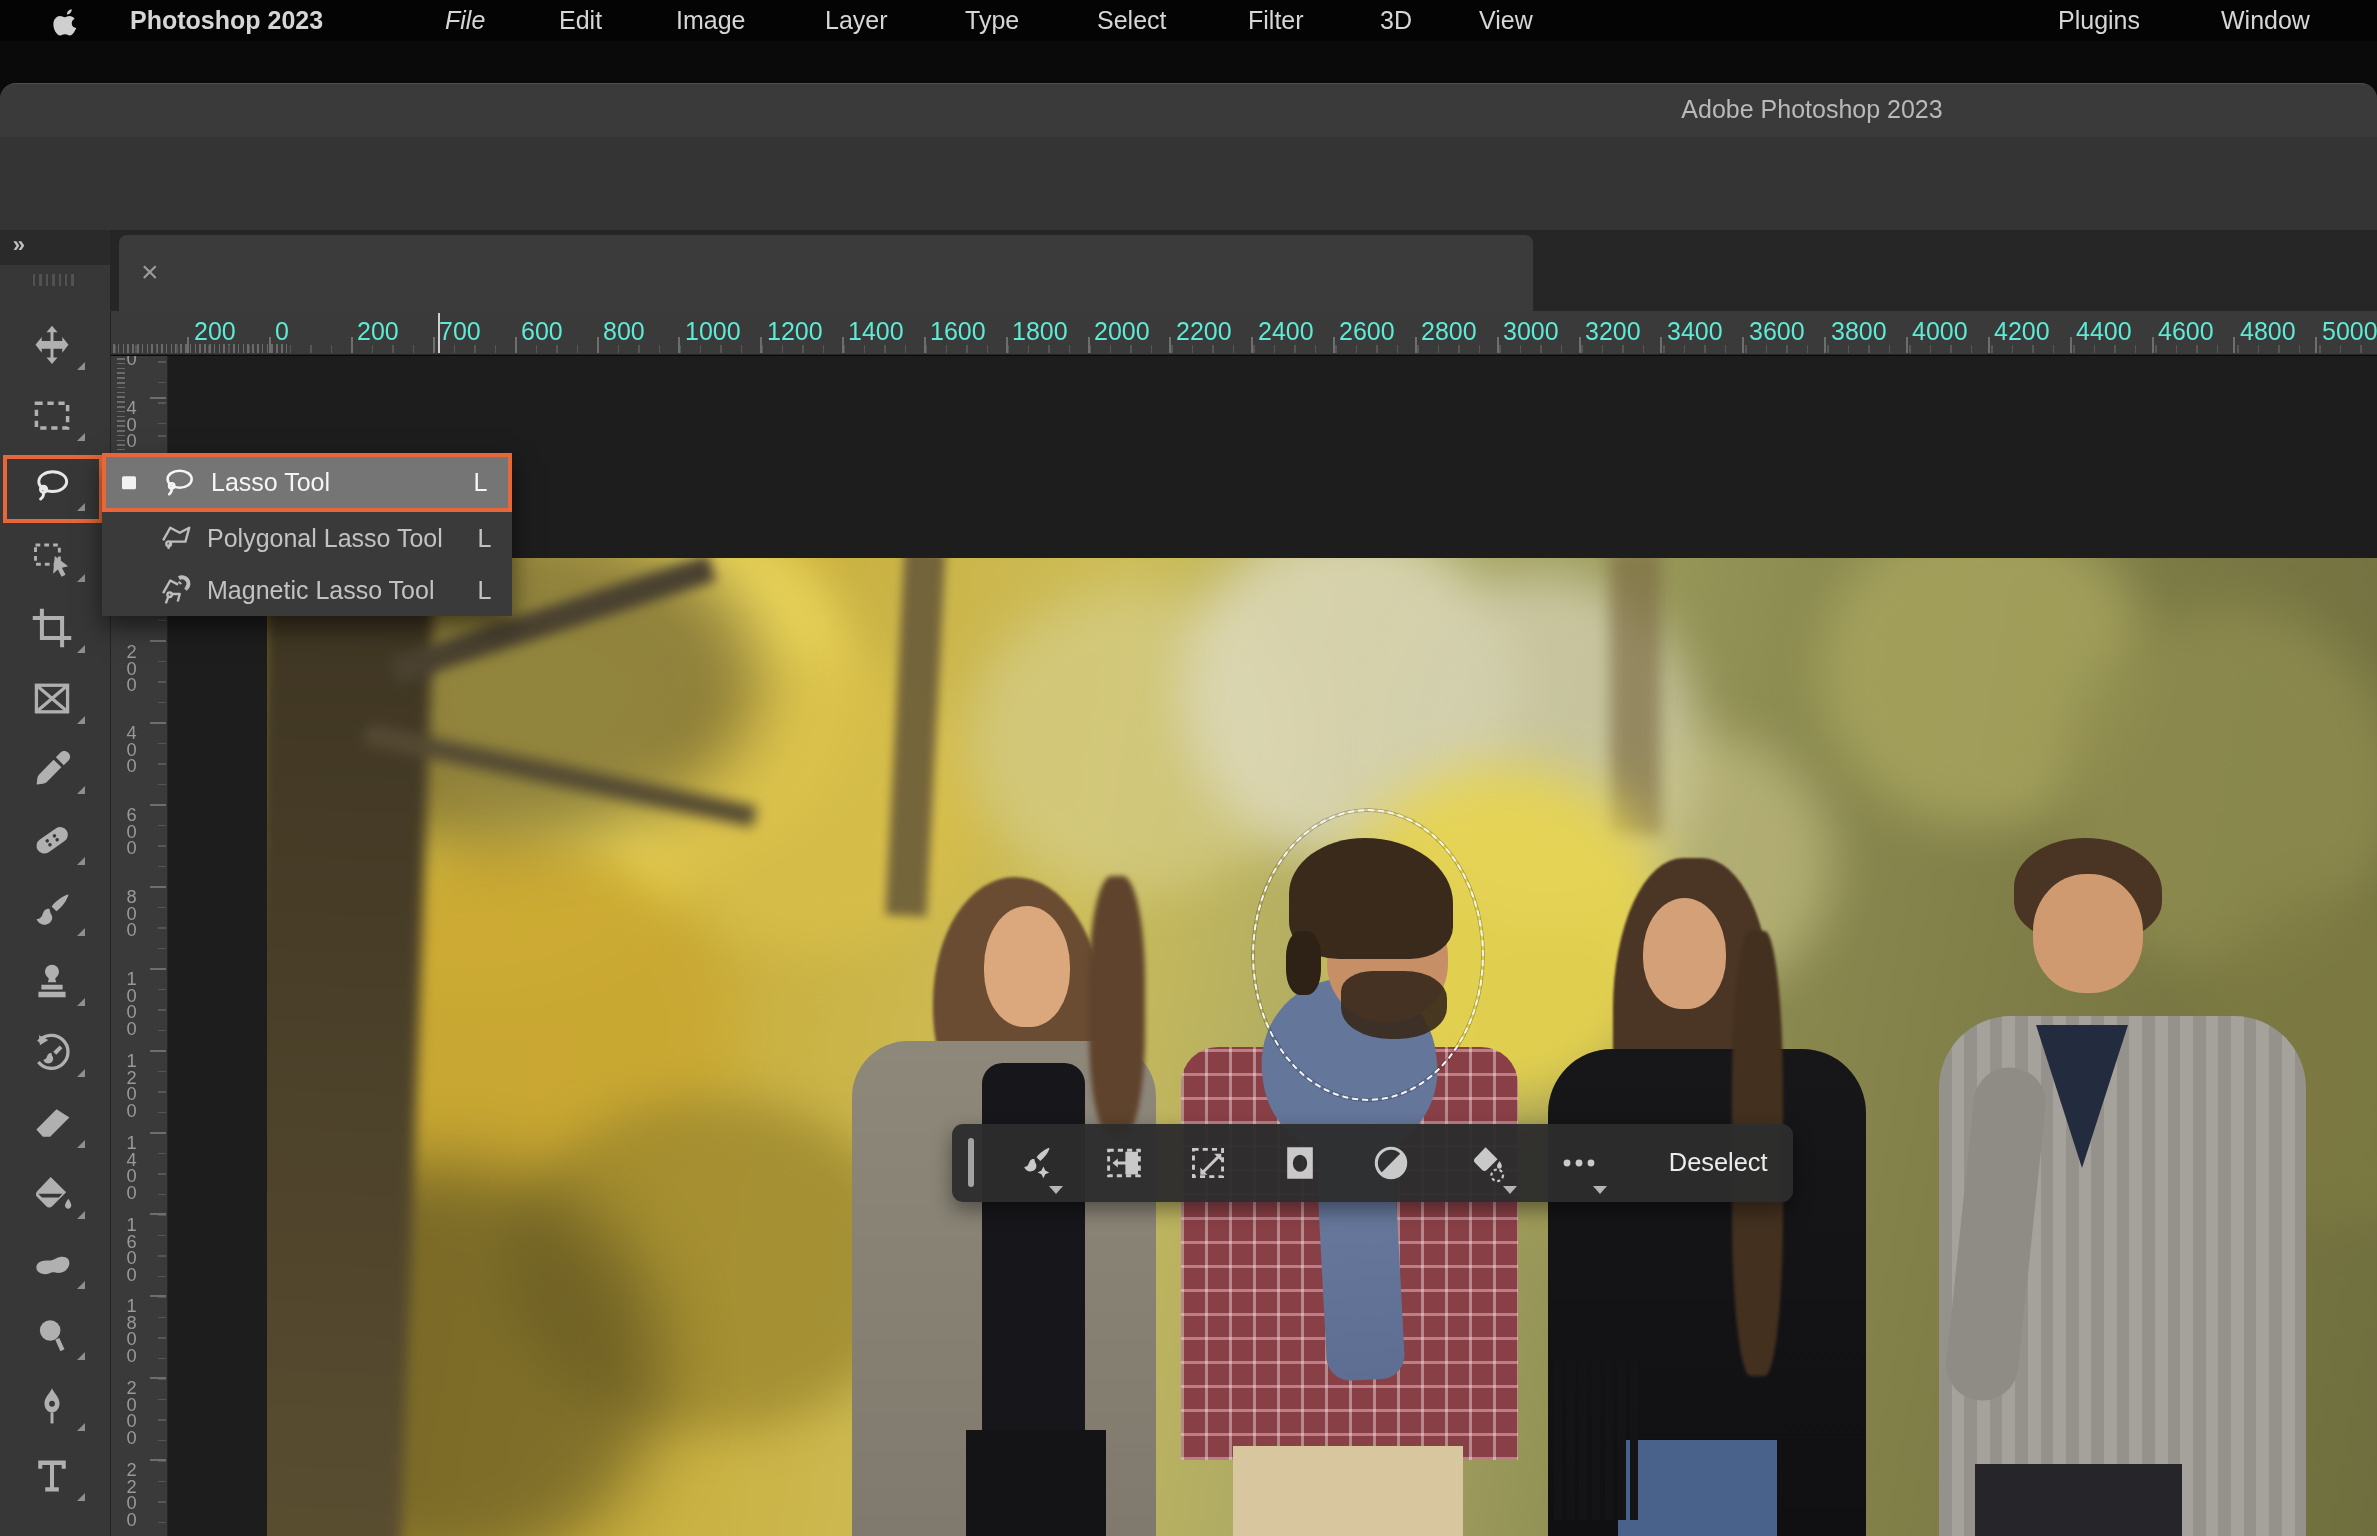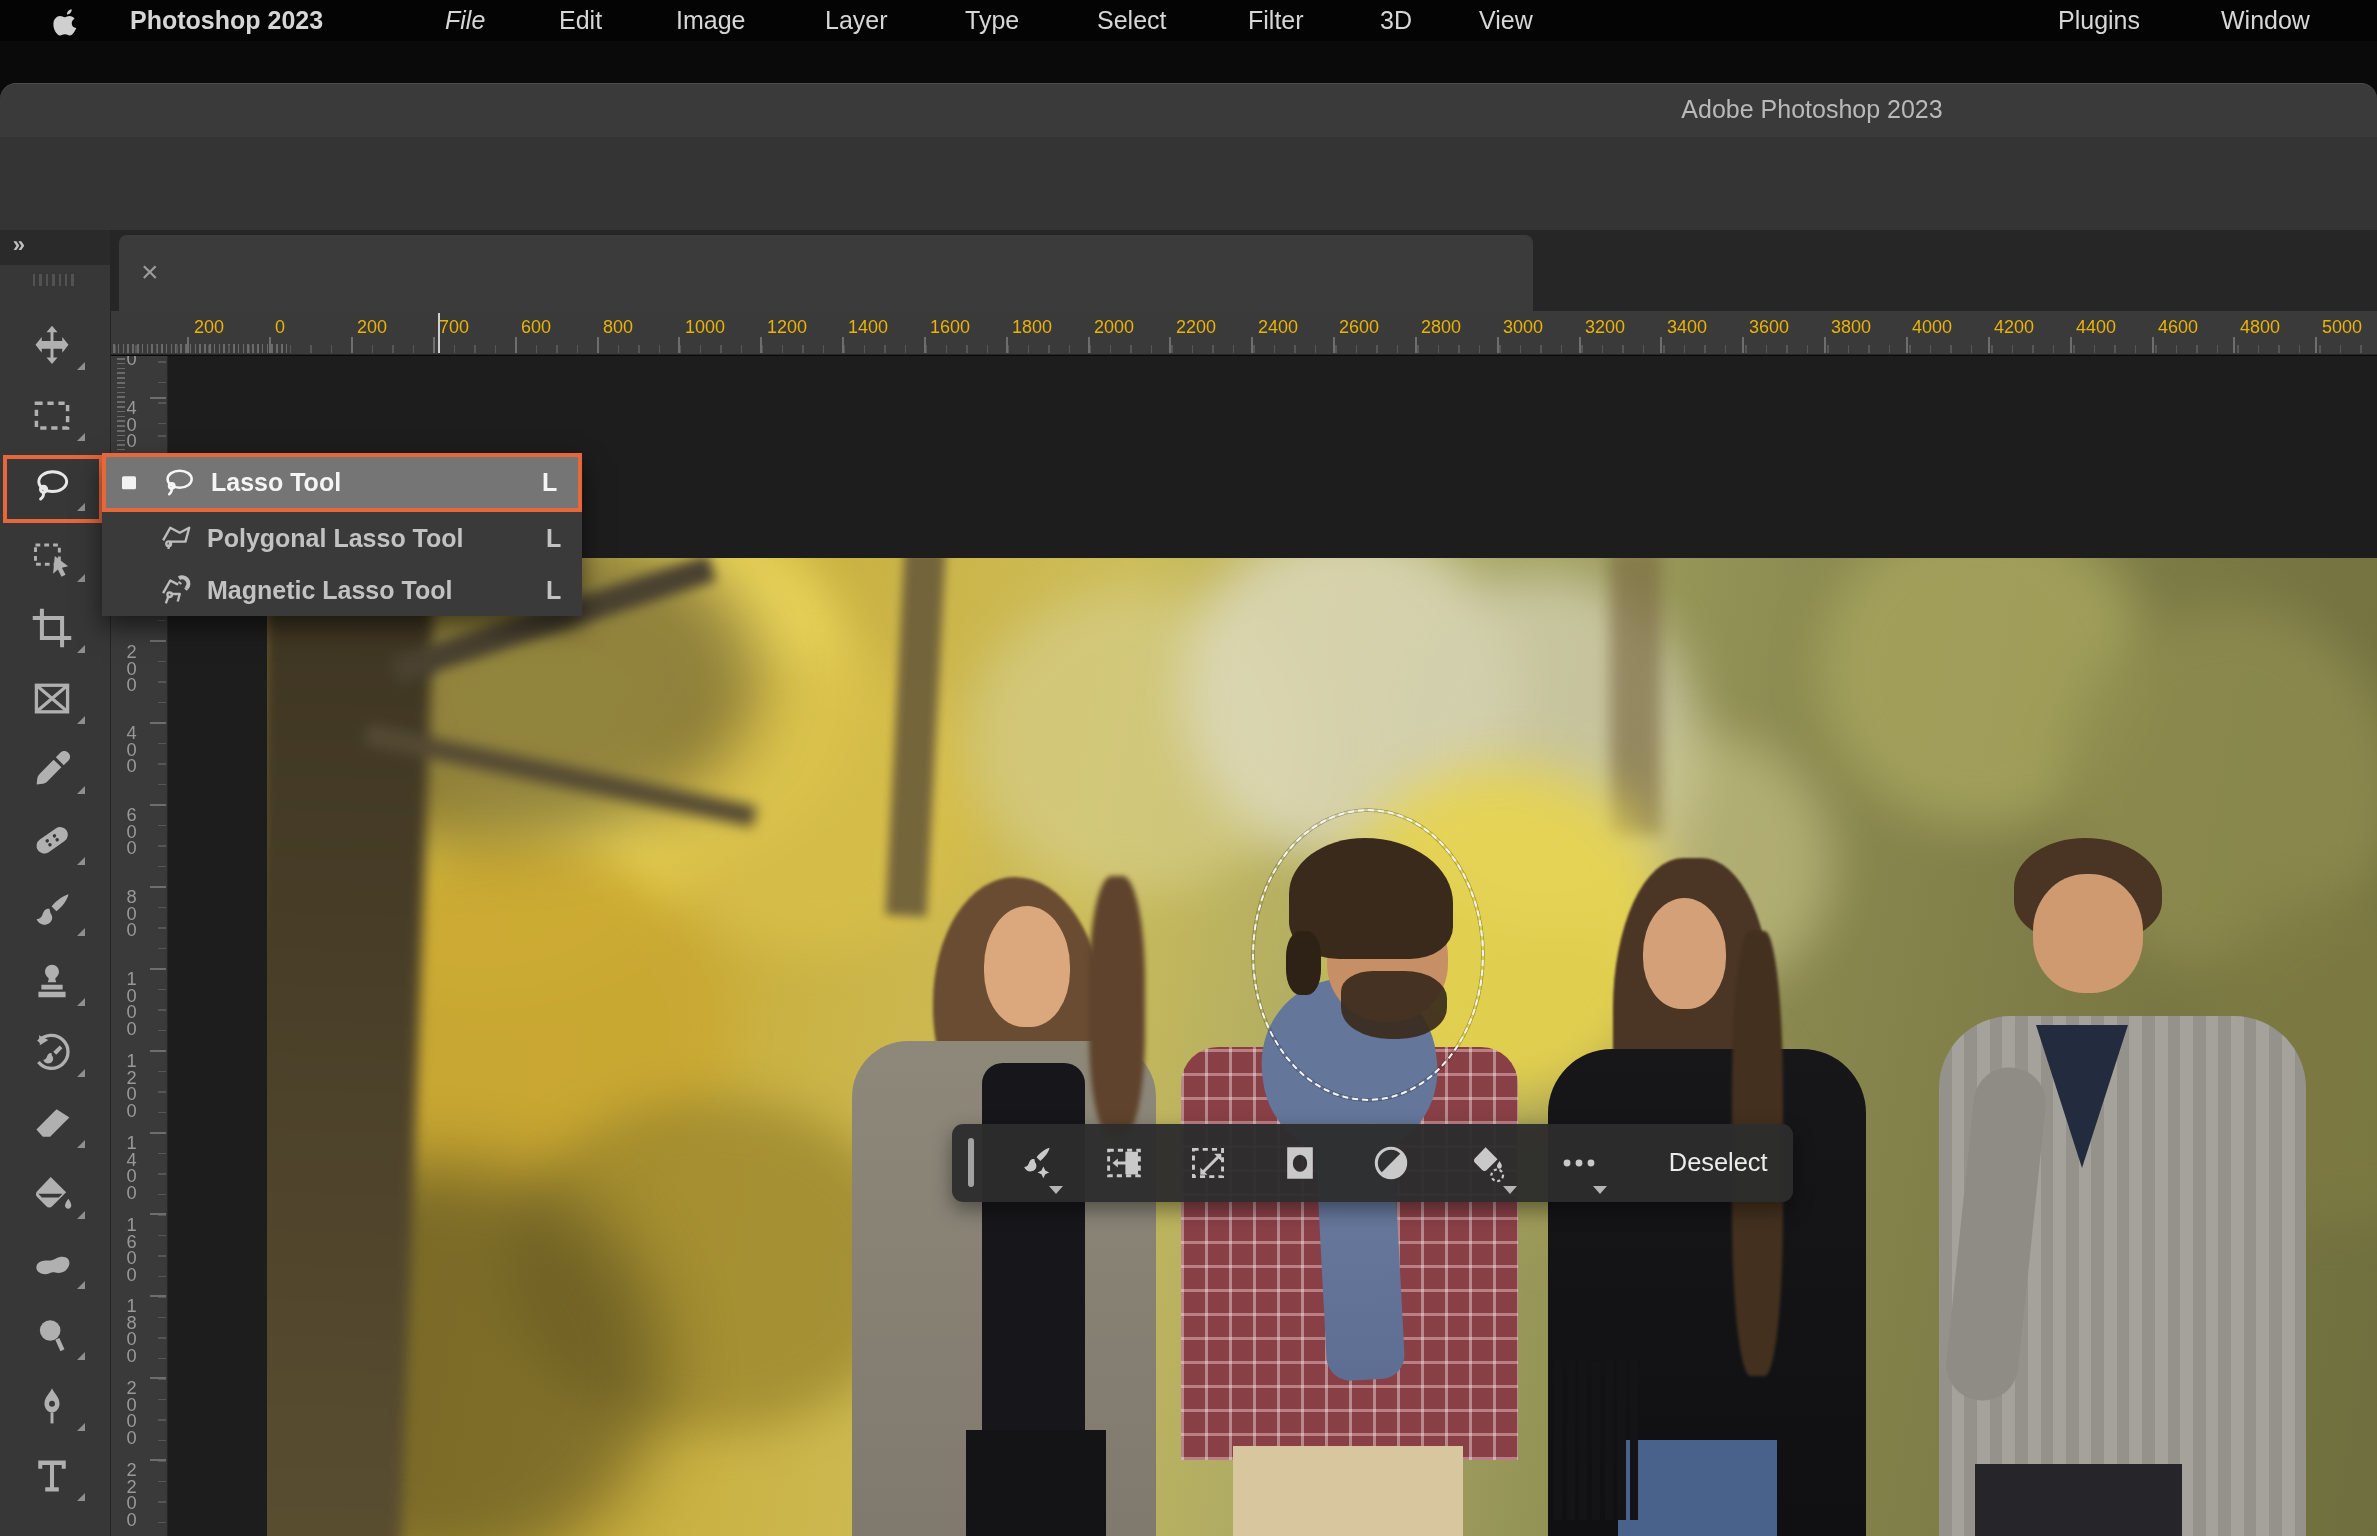--- a/index.html
+++ b/index.html
@@ -56,21 +56,21 @@
 
   
   #hruler { left:111px; top:311px; width:2266px; height:44px; background:#3a3a3a;
     border-bottom:0.8px solid #272727; overflow:hidden; }
   #hruler .fine { position:absolute; left:1.6px; bottom:0.8px; width:175px; height:9.5px;
     background-image:repeating-linear-gradient(90deg,#6a6a6a 0 1.6px,transparent 1.6px 4.8px); }
   #hruler .minor { position:absolute; left:0; bottom:0.8px; width:100%; height:8.7px;
     background-image:repeating-linear-gradient(90deg,#565656 0 1.6px,transparent 1.6px 20.5px);
     background-position-x:76px; }
   .h-tick { position:absolute; bottom:0.8px; width:1.6px; height:16px; background:#6e6e6e; }
-  .h-lab { position:absolute; top:6.4px; color:#eab308; font-size:18px; }
+  .h-lab { position:absolute; top:6.4px; color:#5eead4; font-size:25px; }
   #cursor-marker { position:absolute; left:327px; top:1.6px; width:2.4px; height:40px; background:#cfcfcf; }
   #vruler { left:111px; top:356px; width:57px; height:1181px; background:#3a3a3a;
     border-right:0.8px solid #272727; overflow:hidden; }
   #vruler .fine { position:absolute; left:6.4px; top:1.6px; height:92px; width:8px;
     background-image:repeating-linear-gradient(180deg,#6a6a6a 0 1.6px,transparent 1.6px 4.8px); }
   #vruler .minor { position:absolute; top:0; right:0.8px; height:100%; width:8.7px;
     background-image:repeating-linear-gradient(180deg,#565656 0 1.6px,transparent 1.6px 20.5px);
     background-position-y:79px; }
   .v-tick { position:absolute; right:0.8px; height:1.6px; width:16px; background:#6e6e6e; }
   .v-lab { position:absolute; left:0; width:41px; text-align:center; color:#999;
@@ -92,21 +92,21 @@
   #tool-highlight { left:3.2px; top:455px; width:100px; height:68px; border:4.8px solid #e6673a; }
 
   
   #canvas { left:168px; top:356px; width:2209px; height:1181px; background:#1d1d1d; overflow:hidden; }
   #photo { position:absolute; left:99px; top:202px; width:2110px; height:979px; overflow:hidden;
     background:linear-gradient(100deg,#a98e2c 0%,#c9ae3c 22%,#cdbd59 38%,#a9a866 52%,#8b8a50 68%,#7b7a45 84%,#6f6e3e 100%); }
   #sel-ellipse { position:absolute; left:985px; top:251px; width:232px; height:292px;
     border:2.4px dashed #f4f4f4; border-radius:50%; box-shadow:0 0 0 0.8px rgba(0,0,0,.28), inset 0 0 0 0.8px rgba(0,0,0,.28); }
 
   
-  #flyout { left:102px; top:453px; width:480px; box-shadow:0 11px 24px rgba(0,0,0,.55);font-weight:bold; }
+  #flyout { left:102px; top:453px; width:410px; box-shadow:0 11px 24px rgba(0,0,0,.55); }
   .fly-row { position:relative; height:52px; background:#3a3a3a; display:flex; align-items:center; }
   .fly-row.sel { height:59px; background:#757575; border:4.8px solid #e6673a; }
   .fly-ind { position:absolute; left:16px; top:50%; transform:translateY(-50%);
     width:13.5px; height:13.5px; background:#f2f2f2; border-radius:1.6px; }
   .fly-icon { position:absolute; left:54px; top:50%; transform:translateY(-50%); width:38px; height:38px; }
   .fly-row.sel  .fly-icon { color:#f5f5f5; }
   .fly-row:not(.sel) .fly-icon { color:#bdbdbd; }
   .fly-label { position:absolute; left:105px; font-size:25px; color:#c2c2c2; white-space:nowrap; }
   .fly-row.sel .fly-label { color:#f5f5f5; }
   .fly-key { position:absolute; right:20.7px; font-size:25px; color:#c2c2c2; }

